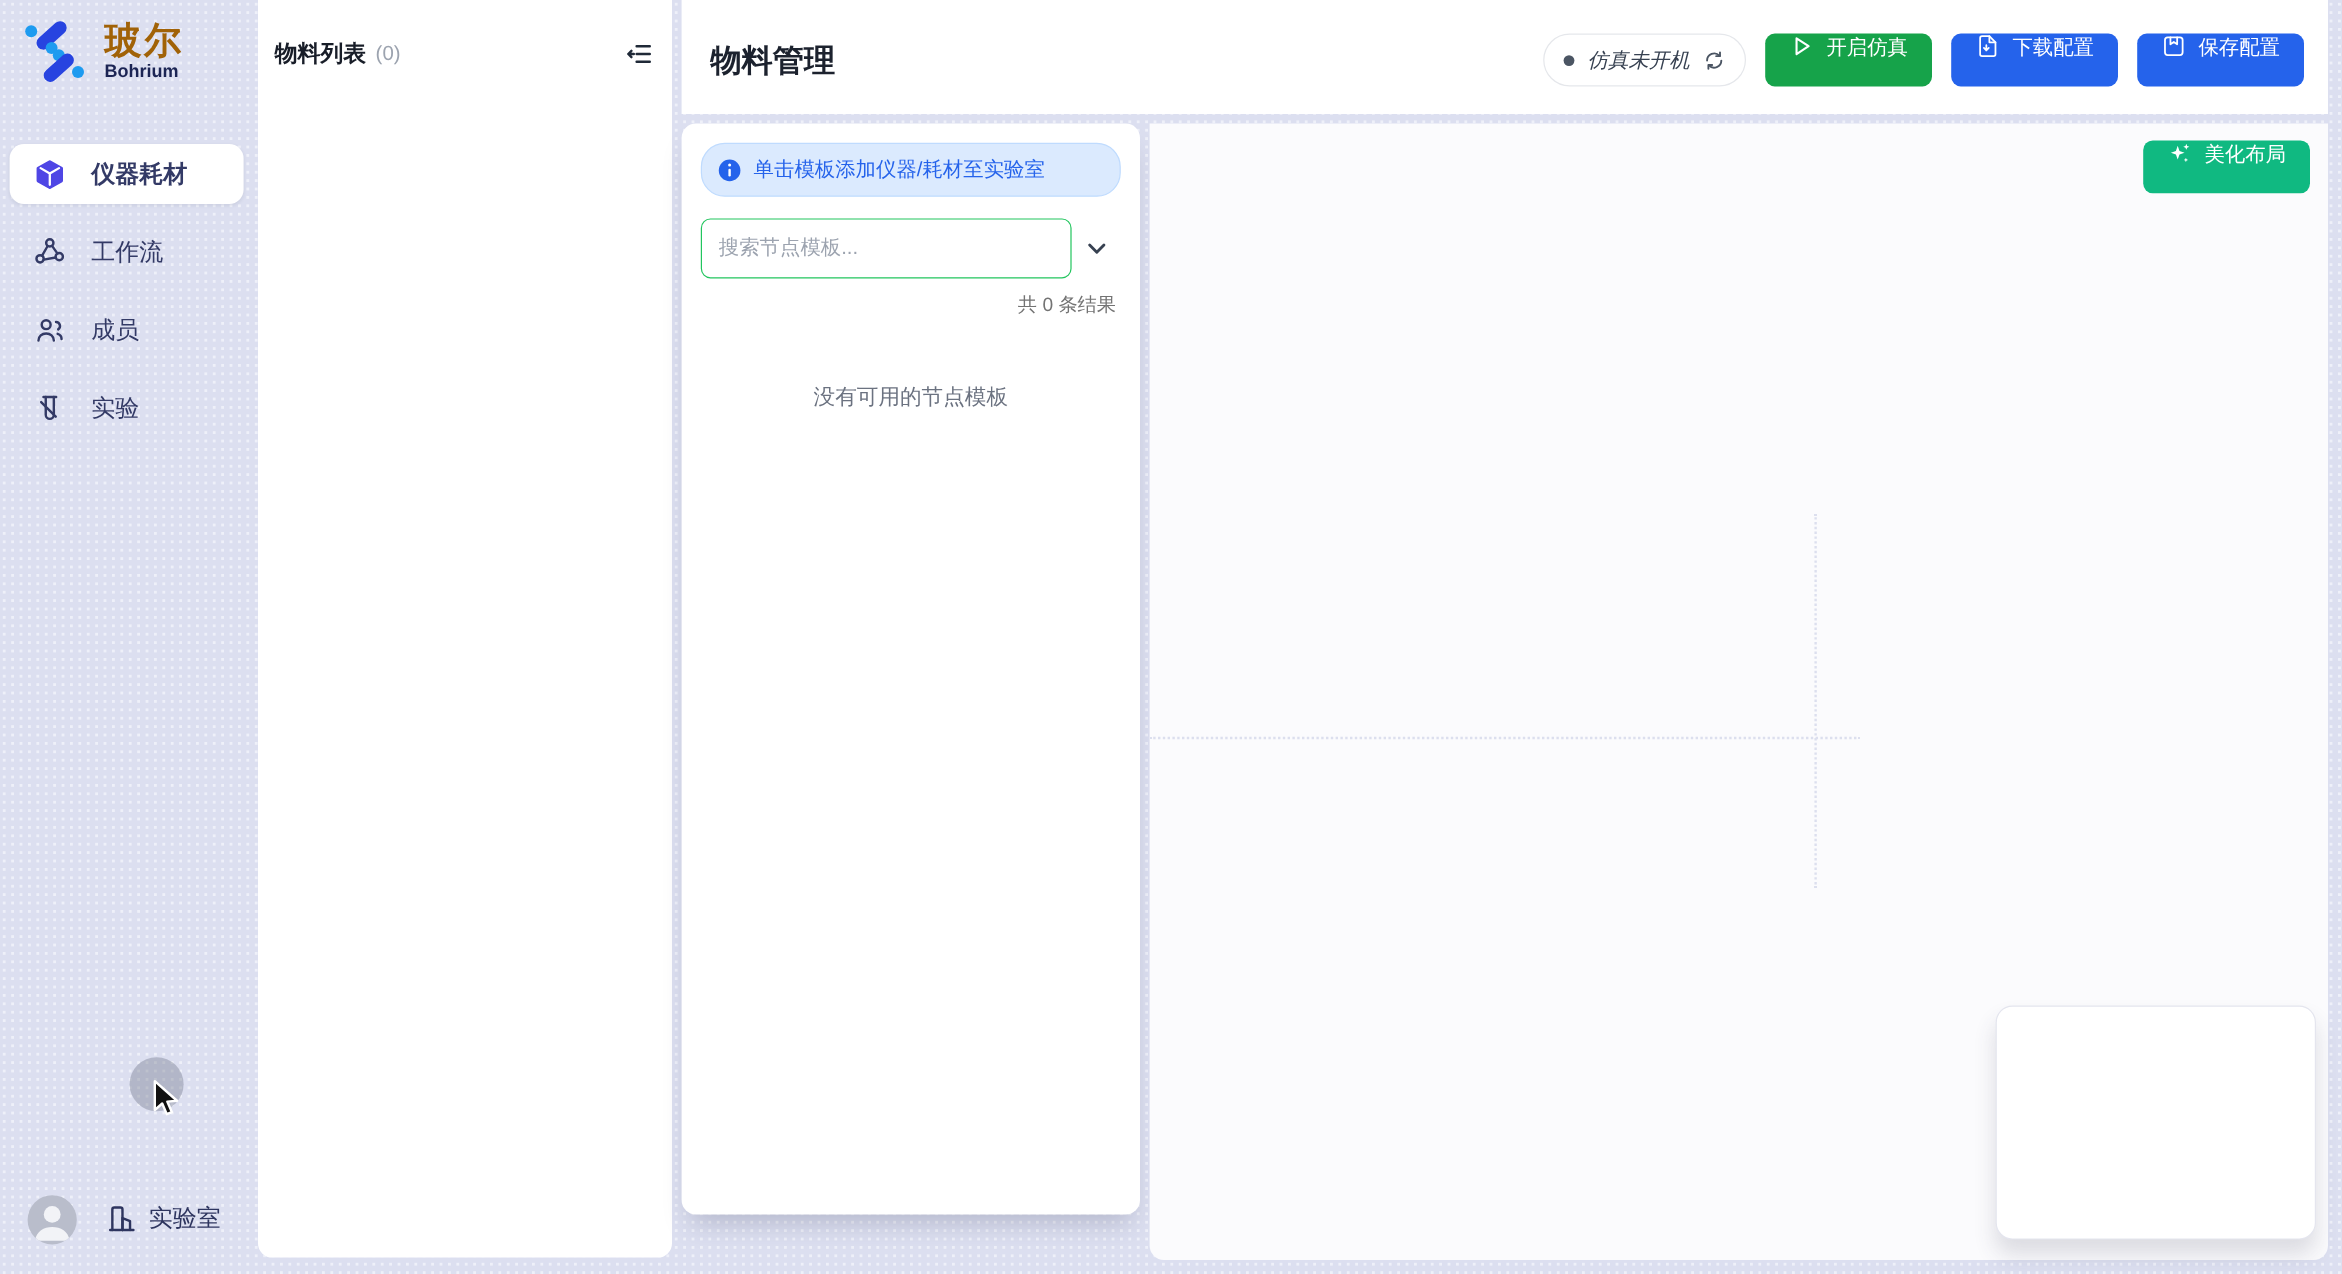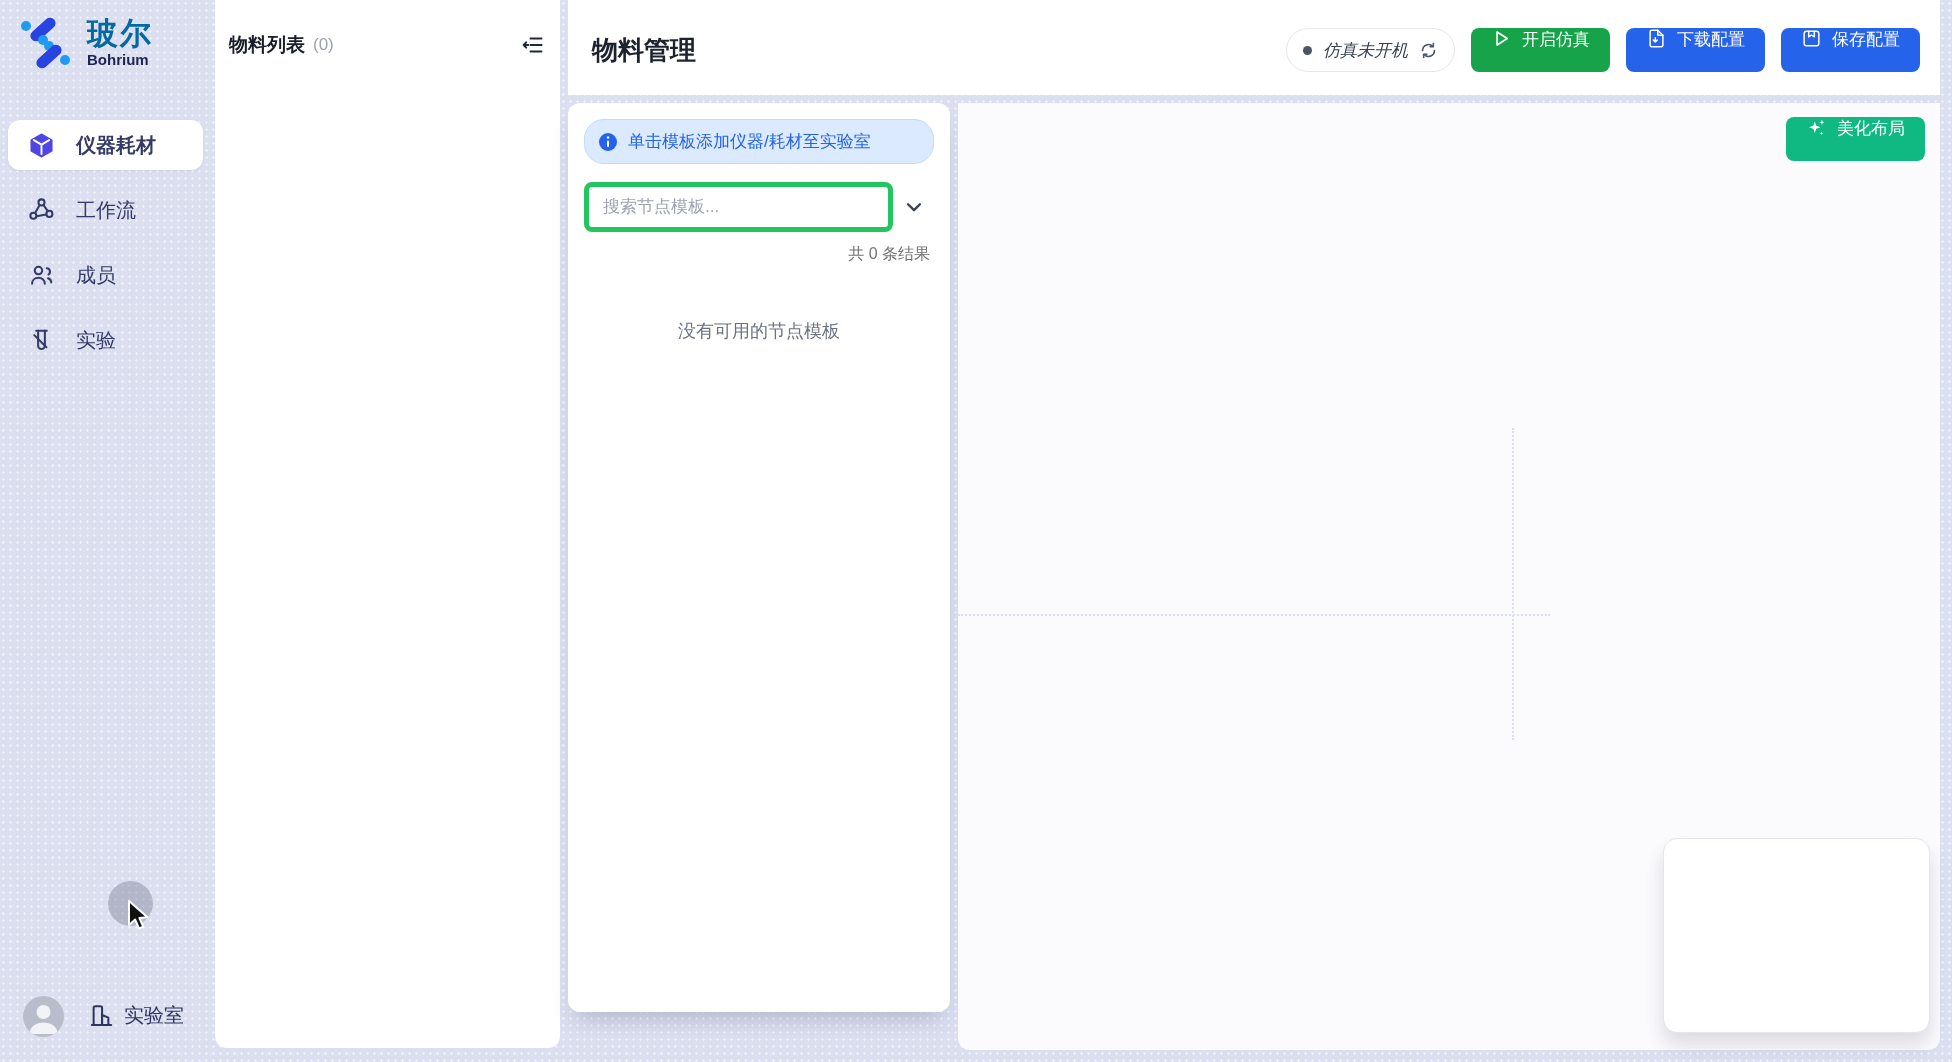--- a/index.html
+++ b/index.html
@@ -9,21 +9,21 @@
     background-color:#dcdff0;
     background-image:radial-gradient(#eef0f9 1.2px, transparent 1.2px);
     background-size:7px 7px;
     color:#1f2430;
     position:relative;
   }
   
   .sidebar { position:absolute; left:0; top:0; width:215px; height:1062px; }
   .logo-row { position:absolute; left:18px; top:16px; display:flex; gap:15px; align-items:center; }
   .logo-mark { width:54px; height:54px; }
-  .brand-zh { font-size:31px; font-weight:bold; color:#0369a1; letter-spacing:2px; line-height:34px; }
+  .brand-zh { font-size:31px; font-weight:bold; color:#a16207; letter-spacing:2px; line-height:34px; }
   .brand-en { font-size:15px; font-weight:bold; color:#1c2554; line-height:18px; }
   .nav { position:absolute; left:8px; right:12px; top:104px; display:flex; flex-direction:column; gap:15px;margin-top:16px; }
   .nav-item { height:50px; display:flex; align-items:center; gap:21px; padding-left:20px;
               border-radius:12px; font-size:20px; color:#333a66; cursor:pointer; }
   .nav-item.active { background:#ffffff; font-weight:bold; box-shadow:0 1px 3px rgba(28,32,60,.08); }
   .nav-item svg { width:27px; height:27px; flex:0 0 27px; }
   .sidebar-footer { position:absolute; left:0; bottom:22px; width:236px; height:44px; }
   .avatar { position:absolute; left:23px; top:0; width:41px; height:41px; border-radius:50%;
             background:#b9bdcb; overflow:hidden; }
   .avatar svg { width:41px; height:41px; }
@@ -55,21 +55,21 @@
   .btn-blue  { background:#2563eb; }
   .btn svg { width:21px; height:21px; }
   
   .template-card { position:absolute; left:0; top:103px; width:382px; height:909px; background:#fff;
                    border-radius:12px; box-shadow:0 14px 22px -8px rgba(55,60,90,.25); padding:16px; }
   .info-banner { display:flex; align-items:center; gap:10px; height:45px; padding:0 13px;
                  background:#dbeafe; border:1px solid #bfdbfe; border-radius:20px;
                  color:#2563eb; font-size:17px; }
   .info-banner svg { width:20px; height:20px; flex:0 0 20px; }
   .search-row { margin-top:18px; display:flex; align-items:center; }
-  .search-input { width:309px; height:50px; border:5px solid #22c55e; border-radius:8px;
+  .search-input { width:309px; height:50px; border:1px solid #22c55e; border-radius:8px;
                   padding:0 14px; font-size:17px; color:#14532d; outline:none; font-family:inherit; }
   .search-input::placeholder { color:#9ca3af; }
   .dd-toggle { width:41px; height:50px; display:flex; align-items:center; justify-content:center; cursor:pointer; }
   .result-count { margin-top:12px; text-align:right; font-size:16px; color:#737373; padding-right:4px; }
   .empty-text { margin-top:54px; text-align:center; font-size:18px; color:#6b7280; }
   
   .canvas { position:absolute; left:390px; top:103px; width:982px; height:947px; background:#fbfbfd;
             border-radius:0 0 12px 12px; }
   .btn-beautify { position:absolute; top:14px; right:15px; background:#10b981; }
   .guide-h { position:absolute; left:0; top:511px; width:592px; border-top:2px dotted #dcdfee; }

